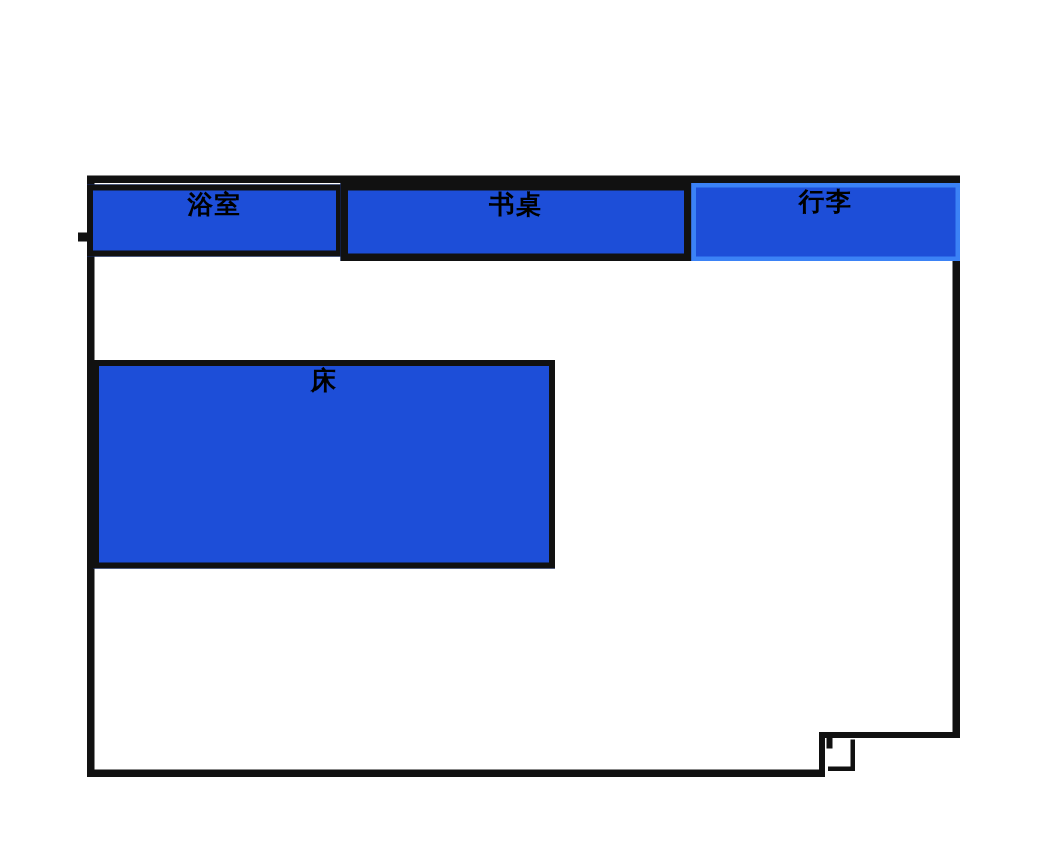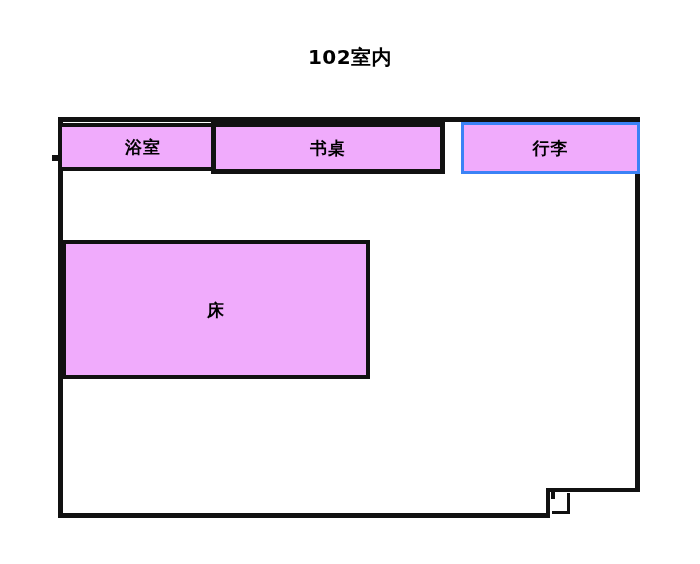--- a/index.html
+++ b/index.html
@@ -48,23 +48,23 @@
     height: 401px;
     box-sizing: border-box;
     border: 5px solid #111111;
     background: #ffffff;
   }
 
   
   .fixture {
     position: absolute;
     box-sizing: border-box;
-    background: #f0abfc;
+    background: #1d4ed8;
     display: flex;
-    align-items: center;
+    align-items: flex-start;
     justify-content: center;
   }
   .fixture-label {
     font-size: 17px;
     font-weight: bold;
     color: #000000;
     line-height: 20px;
     user-select: none;
     letter-spacing: 1px;
   }
@@ -73,21 +73,21 @@
   .fixture-bathroom {
     left: 58px;
     top: 123px;
     width: 170px;
     height: 48px;
     border: 4px solid #111111;
   }
 
   
   .fixture-desk {
-    left: 211px;
+    left: 227px;
     top: 122px;
     width: 234px;
     height: 52px;
     border: 5px solid #111111;
   }
 
   
   .fixture-luggage {
     left: 461px;
     top: 122px;
@@ -145,21 +145,20 @@
     width: 4px;
     height: 7px;
     background: #111111;
   }
 </style>
 </head>
 <body>
 
 <div id="floorplan-canvas">
 
-  <div class="plan-title">102室内</div>
 
   <div class="room-outline"></div>
 
   <div class="door-tick"></div>
 
   <div class="fixture fixture-bathroom">
     <span class="fixture-label">浴室</span>
   </div>
 
   <div class="fixture fixture-desk">

